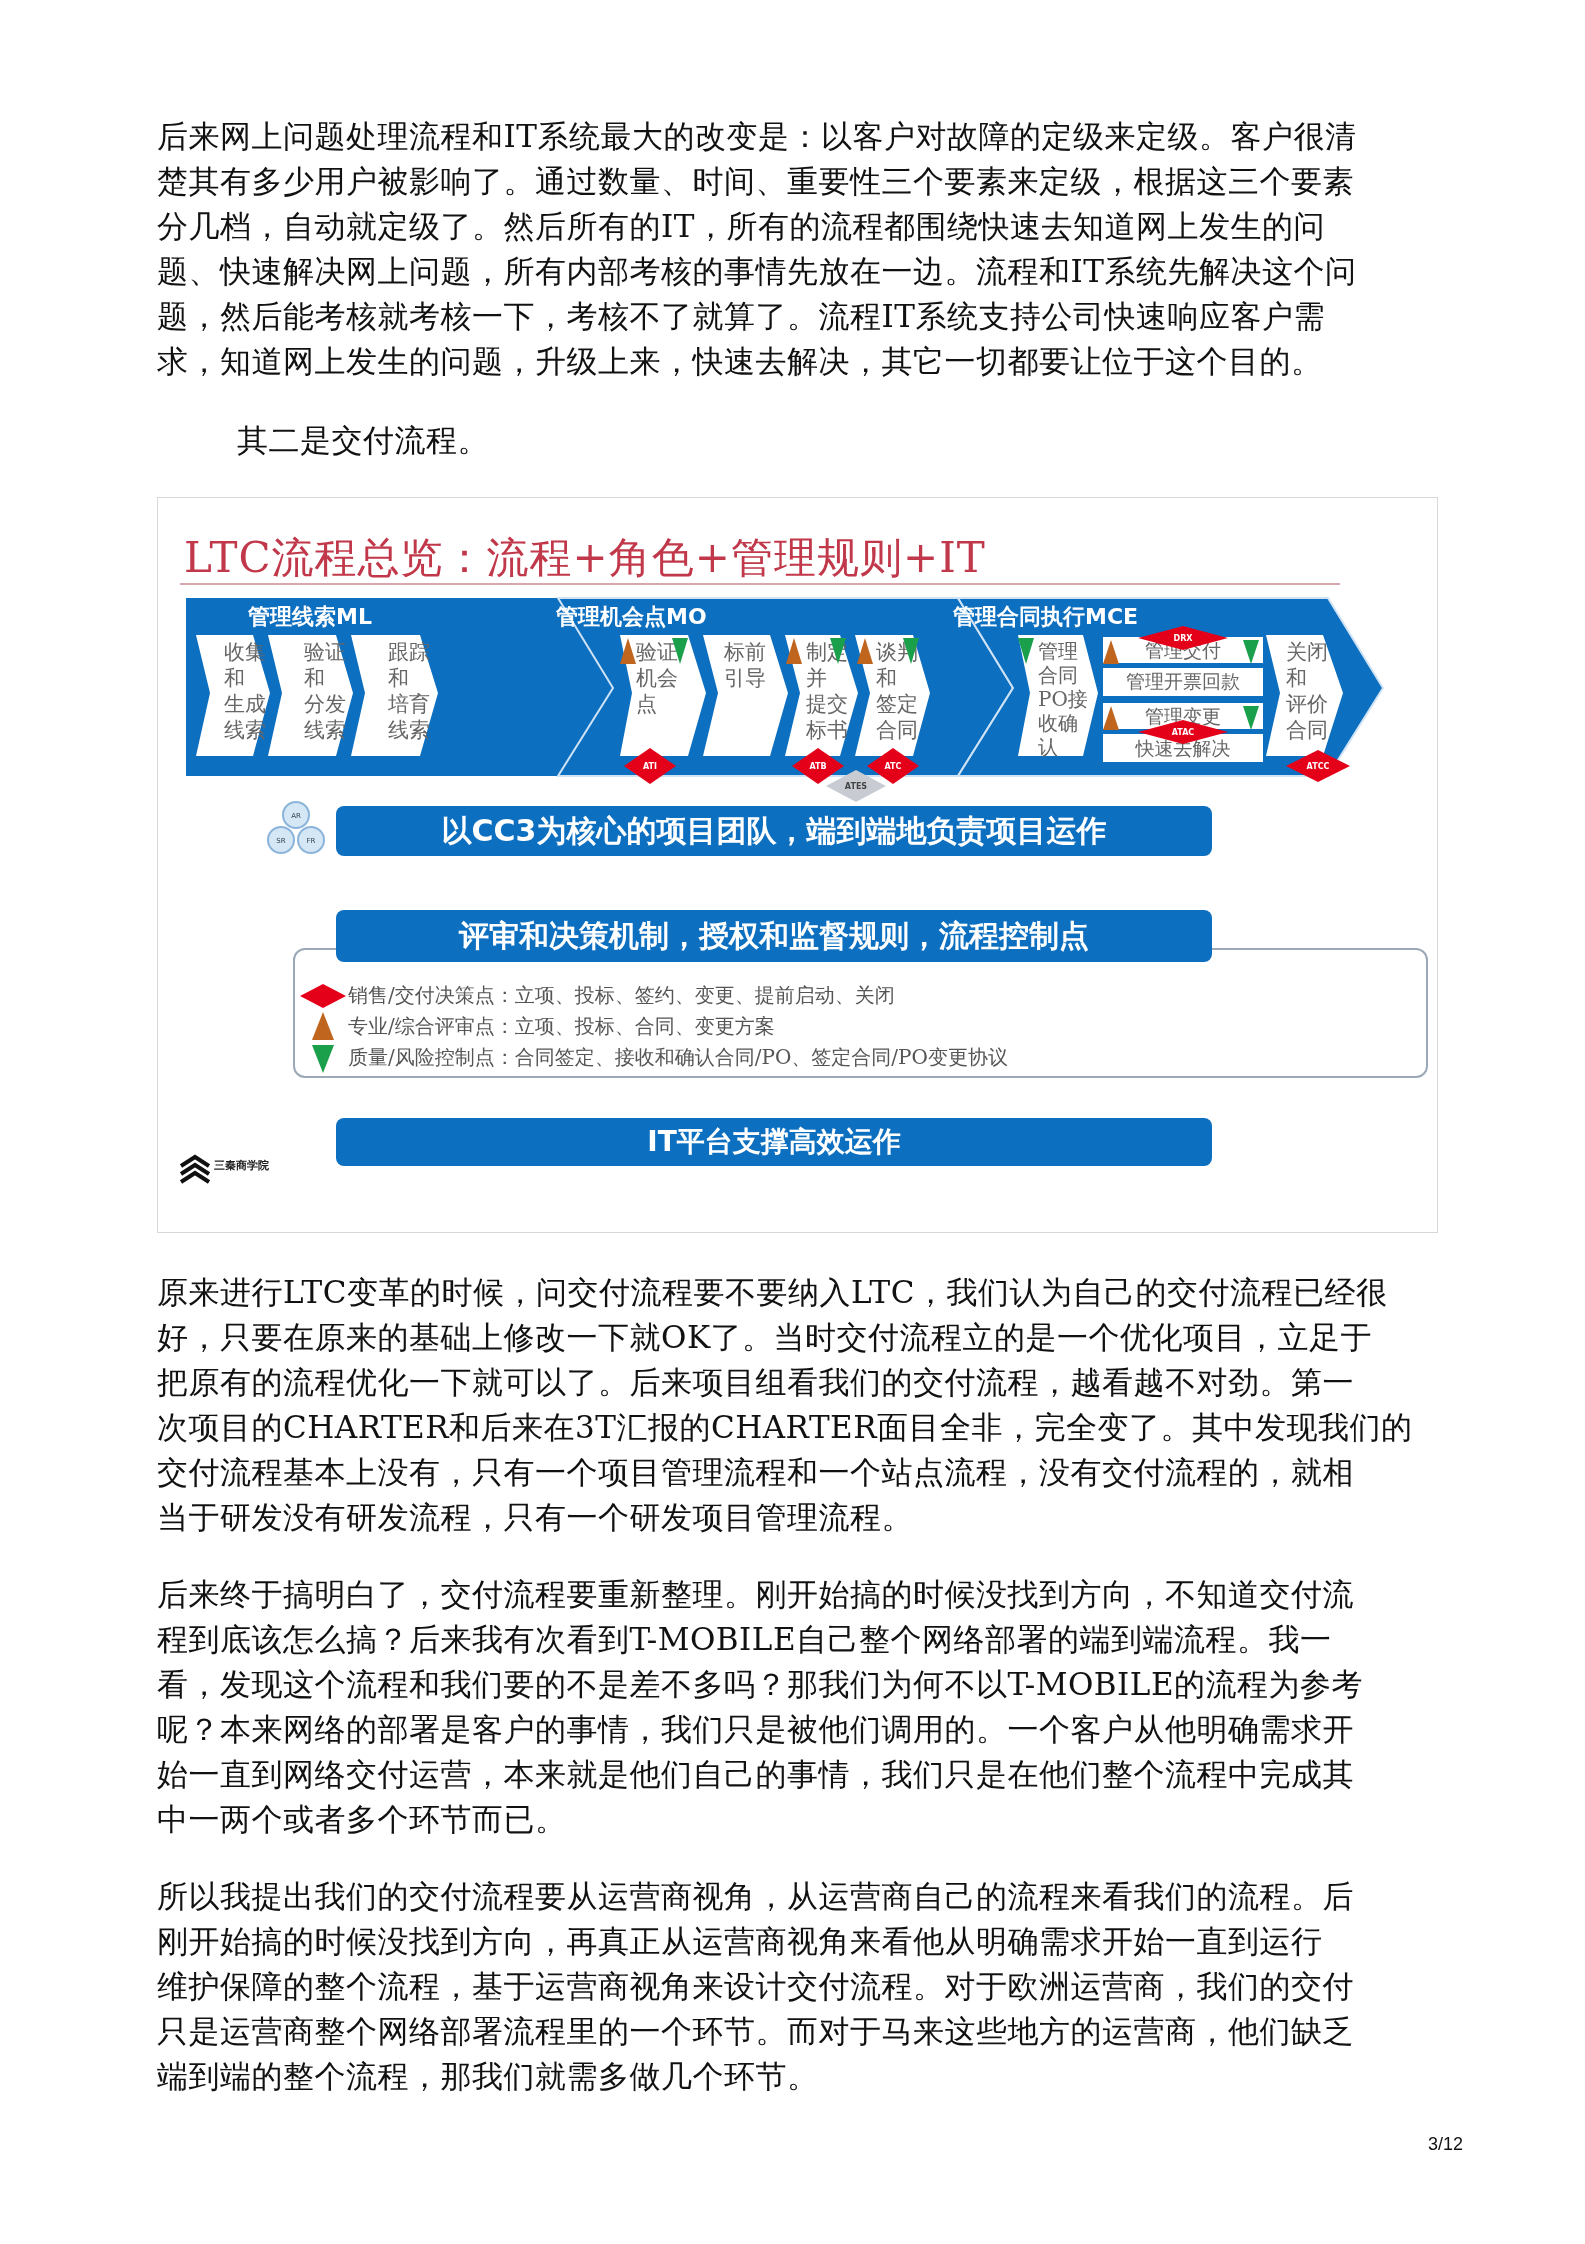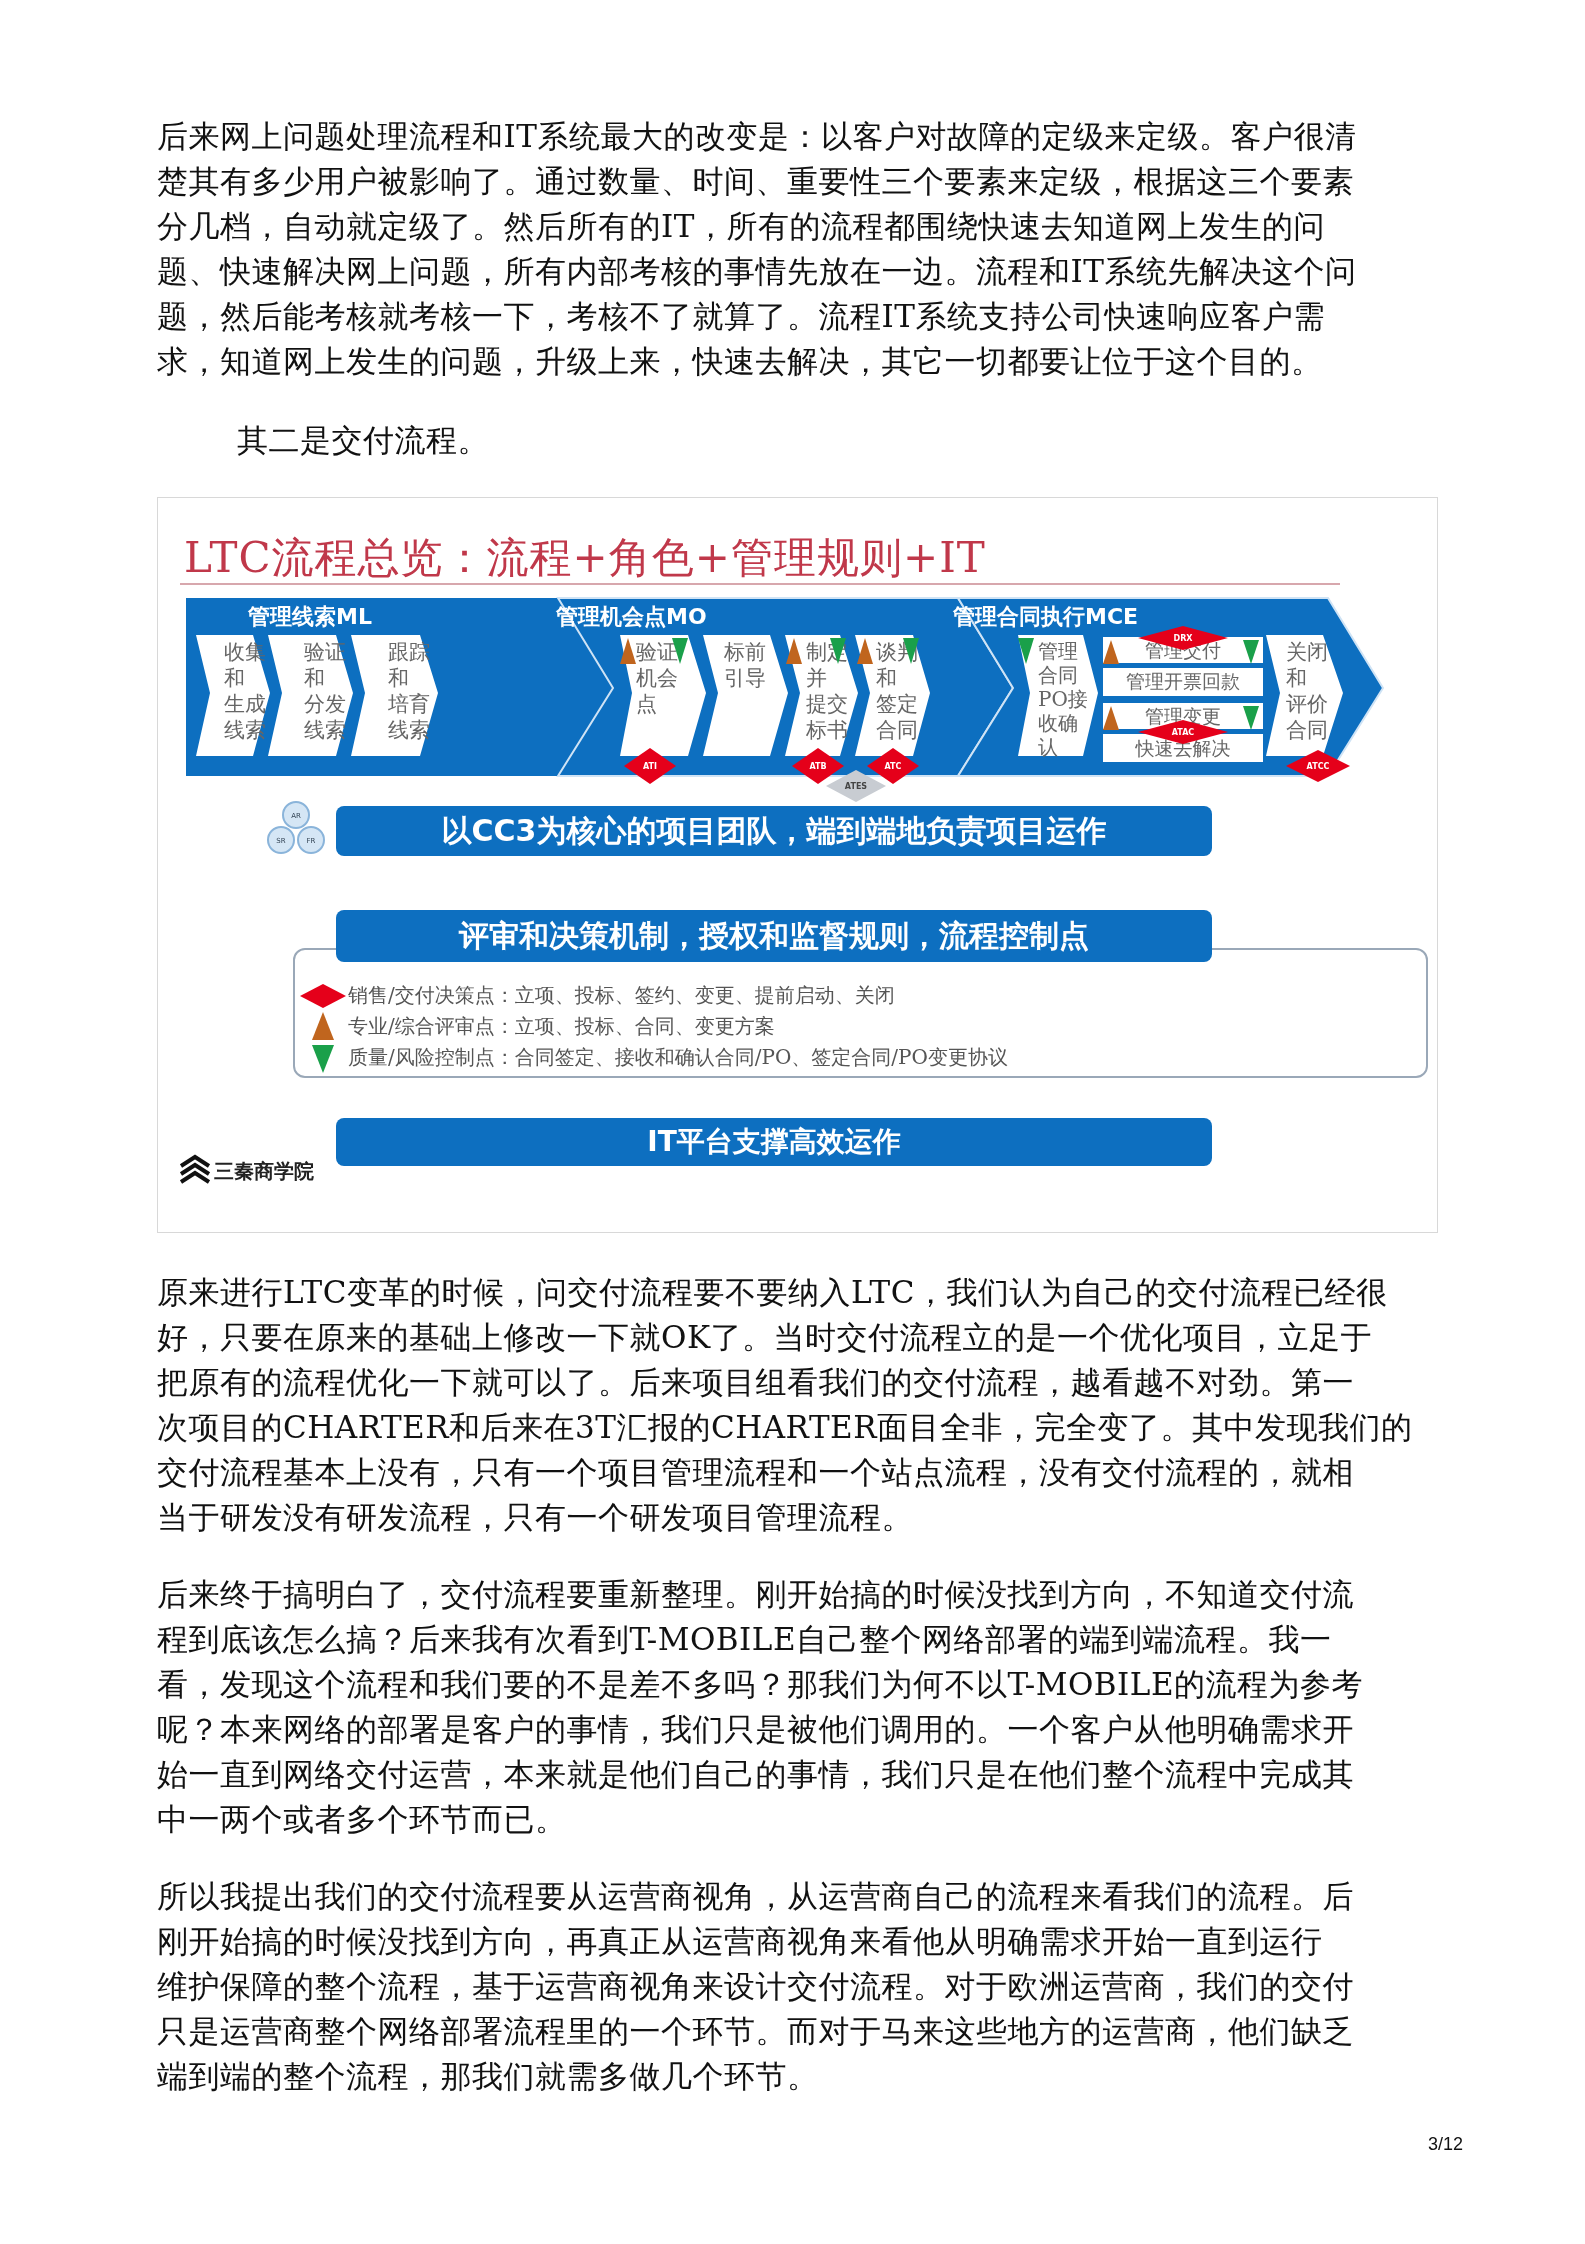--- a/index.html
+++ b/index.html
@@ -188,21 +188,21 @@
     </svg>
   <div class="legend-row" style="left:190px; top:546px;">质量/风险控制点：合同签定、接收和确认合同/PO、签定合同/PO变更协议</div>
 
   <div class="banner" style="left:178px; top:620px; width:876px; height:48px; font-size:28px; line-height:48px;">IT平台支撑高效运作</div>
 
   <svg style="position:absolute;left:20px;top:654px;" width="34" height="34">
     <polyline points="3,14 17,5 31,14" fill="none" stroke="#111" stroke-width="4"></polyline>
     <polyline points="3,22 17,13 31,22" fill="none" stroke="#111" stroke-width="4"></polyline>
     <polyline points="3,30 17,21 31,30" fill="none" stroke="#111" stroke-width="4"></polyline>
   </svg>
-  <div style="position:absolute;left:56px;top:660px;font-size:20px;font-weight:bold;color:#222;font-family:'DejaVu Sans',sans-serif;white-space:nowrap;text-align:center;">三秦商学院</div>
+  <div style="position:absolute;left:56px;top:660px;font-size:11px;font-weight:bold;color:#222;font-family:'DejaVu Sans',sans-serif;white-space:nowrap;text-align:center;">三秦商学院</div>
 </div>
 
 <div class="para" style="top:1270px;">
   <span>原来进行LTC变革的时候，问交付流程要不要纳入LTC，我们认为自己的交付流程已经很</span>
   <span>好，只要在原来的基础上修改一下就OK了。当时交付流程立的是一个优化项目，立足于</span>
   <span>把原有的流程优化一下就可以了。后来项目组看我们的交付流程，越看越不对劲。第一</span>
   <span>次项目的CHARTER和后来在3T汇报的CHARTER面目全非，完全变了。其中发现我们的</span>
   <span>交付流程基本上没有，只有一个项目管理流程和一个站点流程，没有交付流程的，就相</span>
   <span>当于研发没有研发流程，只有一个研发项目管理流程。</span>
 </div>

